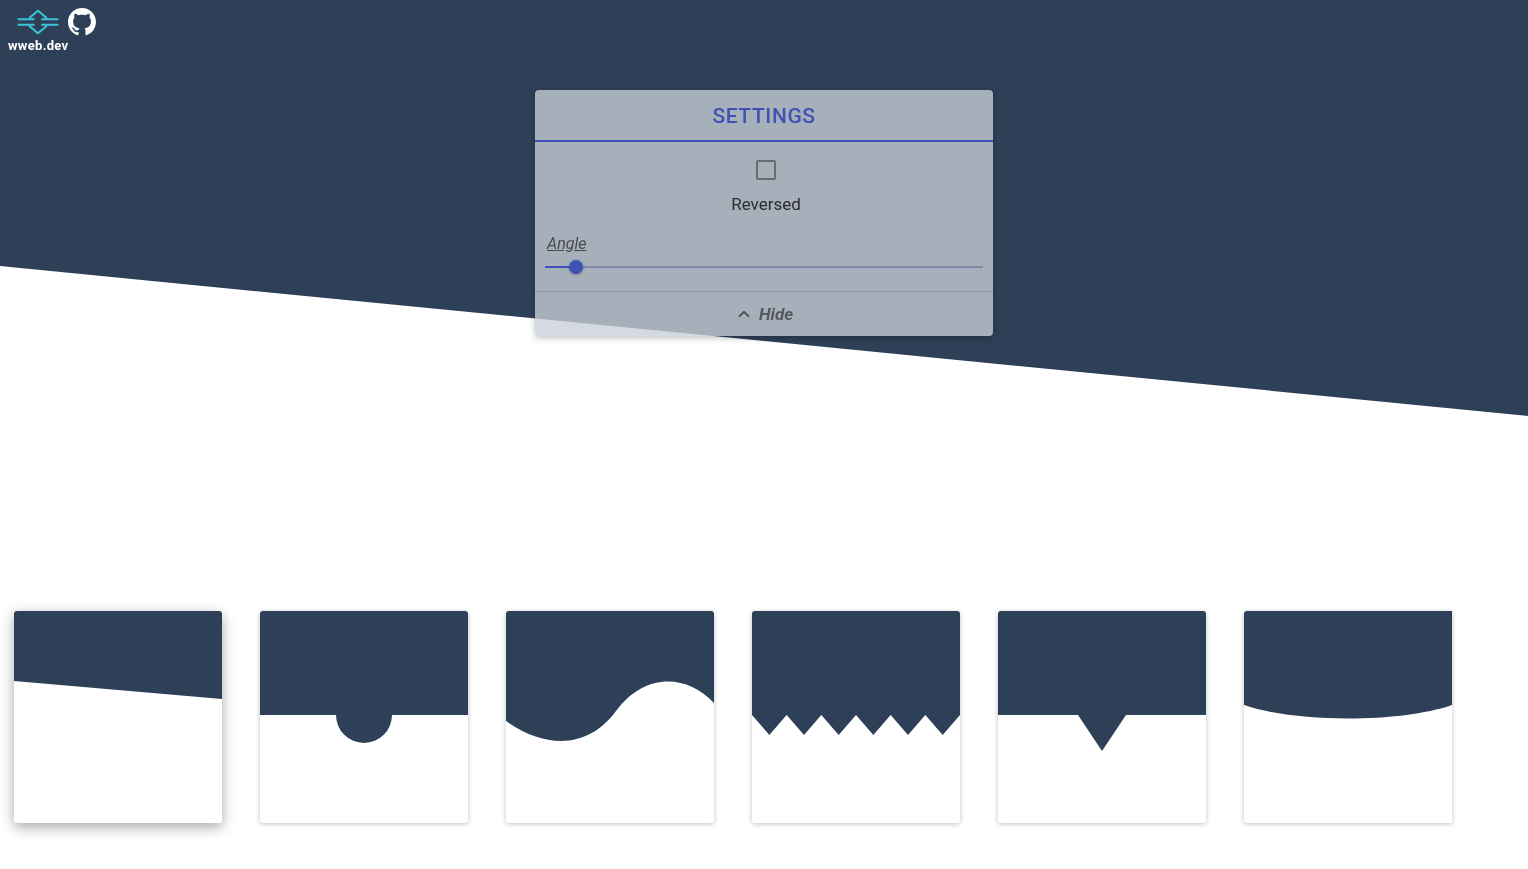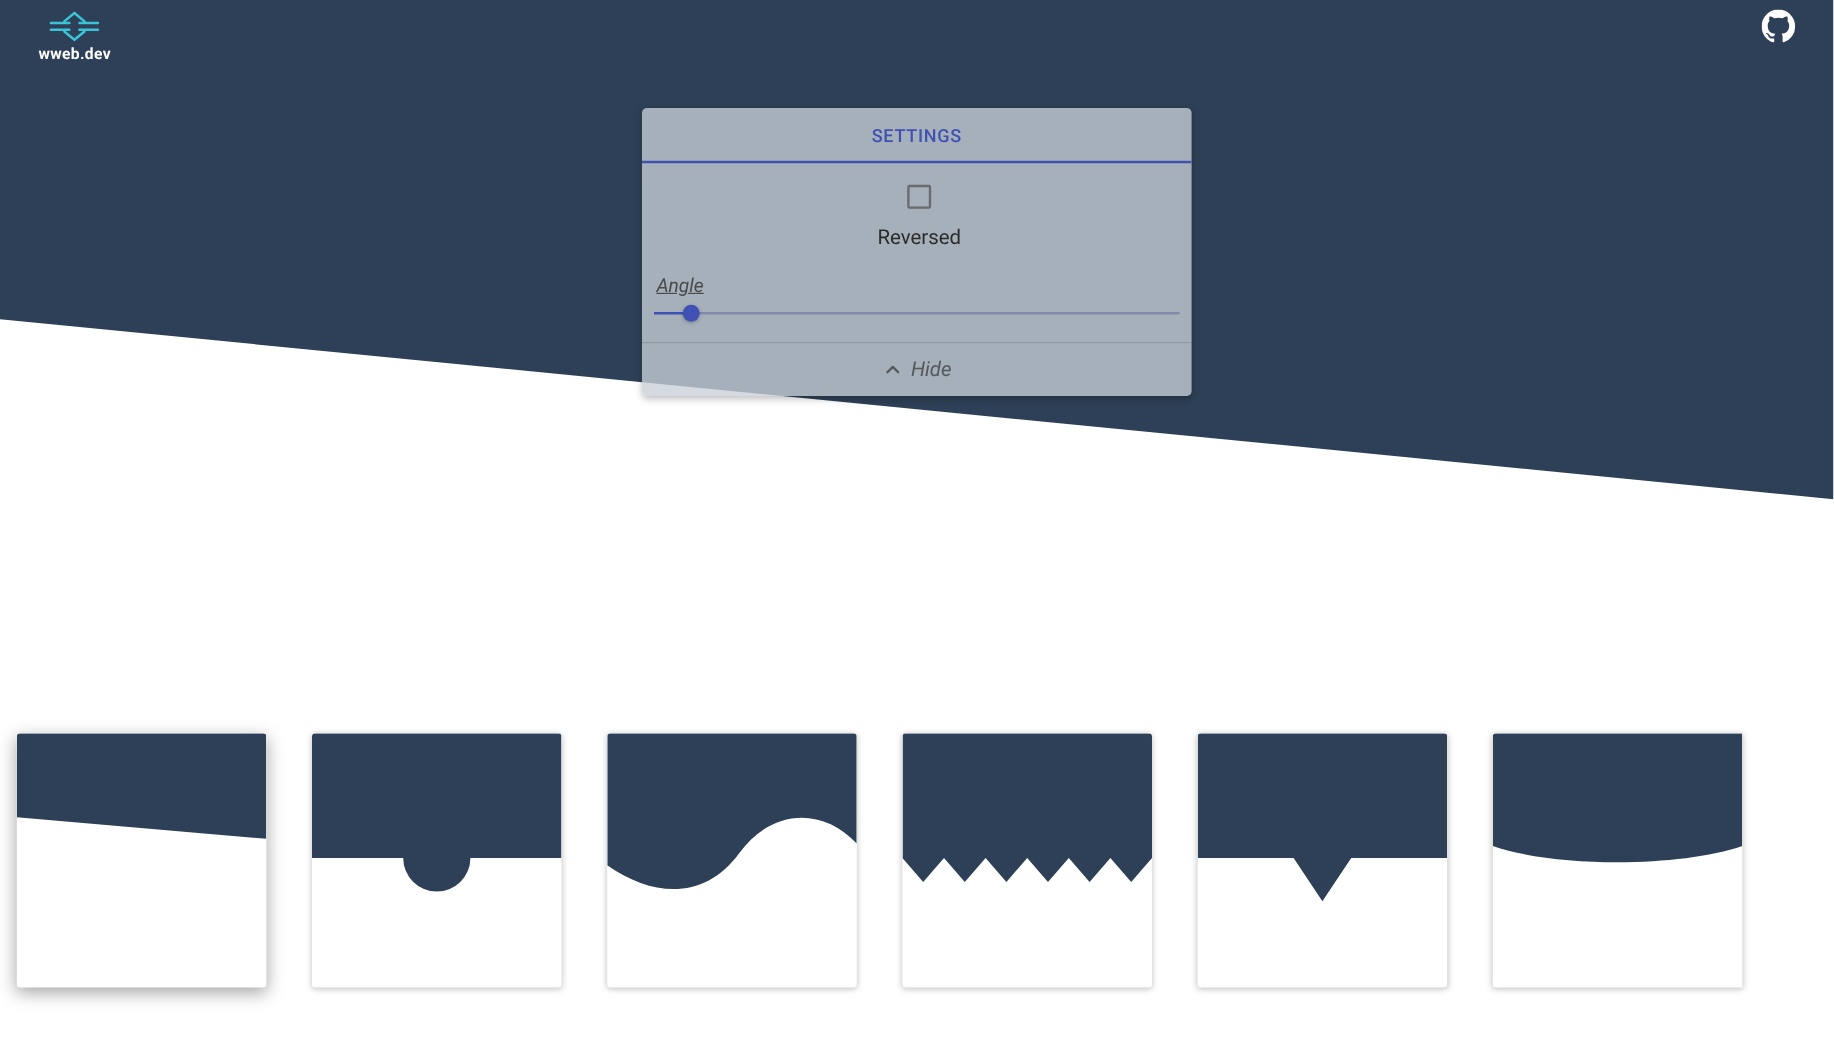--- a/index.html
+++ b/index.html
@@ -29,23 +29,23 @@
       left: 0;
       width: 100%;
       height: 100%;
     }
     
     .topbar {
       position: absolute;
       top: 0;
       left: 0;
       width: 100%;
-      padding: 8px 32px;
-      display: flex;
-      justify-content: space-between;
+      padding: 8px 8px;
+      display: flex;
+      justify-content: flex-start;
       align-items: flex-start;
       z-index: 10;
     }
     
     .logo {
       display: flex;
       flex-direction: column;
       align-items: center;
       color: #fff;
       cursor: pointer;
@@ -90,21 +90,21 @@
     
     .tabs {
       display: flex;
       border-bottom: 1px solid rgba(0,0,0,0.08);
     }
     
     .tab {
       flex: 1;
       text-align: center;
       padding: 14px 0 13px;
-      font-size: 15px;
+      font-size: 21px;
       font-weight: 500;
       letter-spacing: 0.6px;
       color: #6b7280;
       cursor: pointer;
       position: relative;
       text-transform: uppercase;
     }
     
     .tab.active {
       color: #3f51b5;
@@ -197,20 +197,21 @@
       padding: 12px 0;
       text-align: center;
       font-size: 17px;
       font-style: italic;
       color: #55585c;
       cursor: pointer;
       display: flex;
       align-items: center;
       justify-content: center;
       gap: 6px;
+      font-weight: bold;
     }
     
     .hide-bar .chev {
       display: inline-flex;
     }
     
     .hide-bar .chev svg {
       width: 18px;
       height: 18px;
     }

